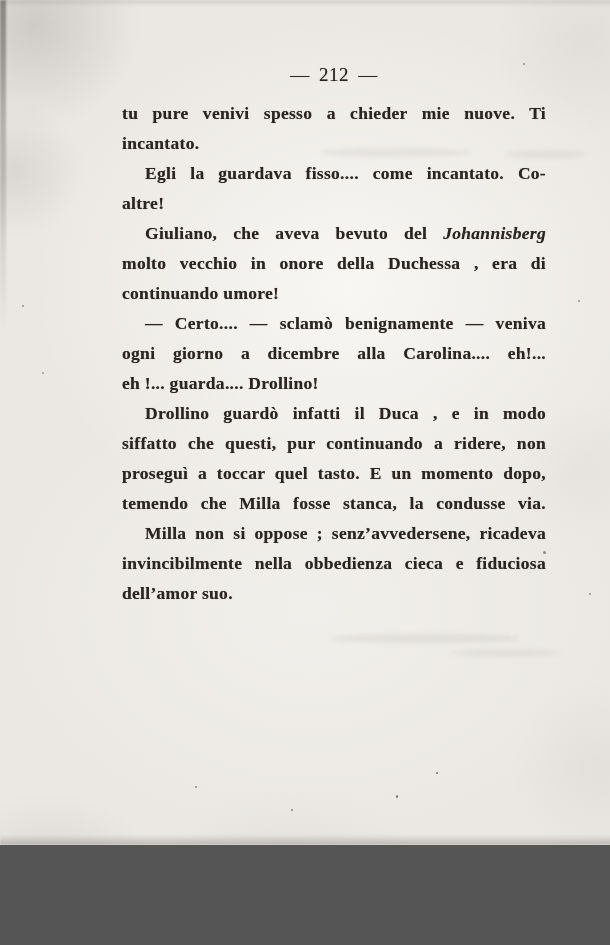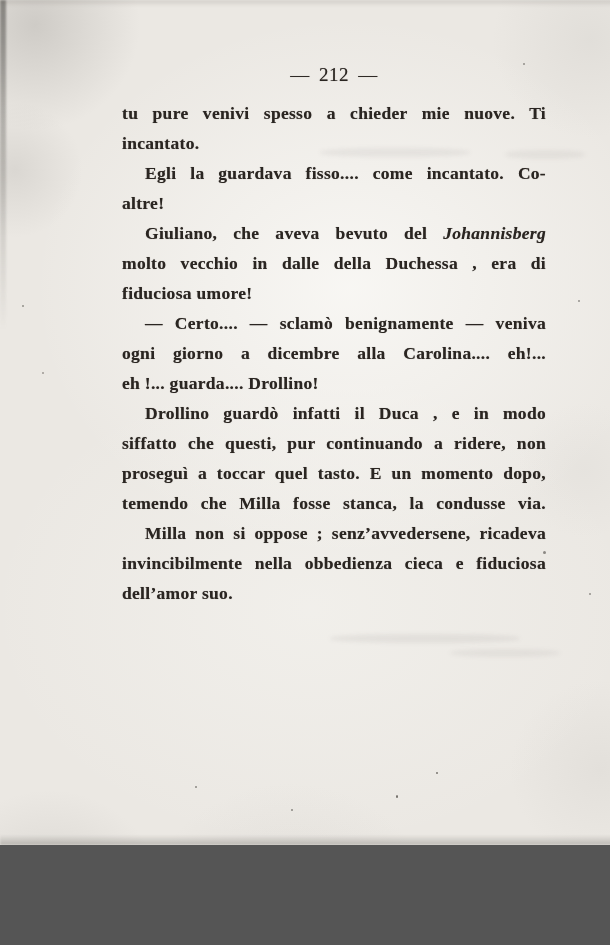--- a/index.html
+++ b/index.html
@@ -135,22 +135,22 @@
       <div class="para">
         <div class="line"><span>tu pure venivi spesso a chieder mie nuove. Ti</span></div>
         <div class="line short-last"><span>incantato.</span></div>
       </div>
       <div class="para">
         <div class="line first-indent"><span>Egli la guardava fisso.... come incantato. Co-</span></div>
         <div class="line short-last"><span>altre!</span></div>
       </div>
       <div class="para">
         <div class="line first-indent"><span>Giuliano, che aveva bevuto del </span><i>Johannisberg</i></div>
-        <div class="line"><span>molto vecchio in dalle della Duchessa , era di</span></div>
-        <div class="line short-last"><span>fiduciosa umore!</span></div>
+        <div class="line"><span>molto vecchio in onore della Duchessa , era di</span></div>
+        <div class="line short-last"><span>continuando umore!</span></div>
       </div>
       <div class="para">
         <div class="line first-indent"><span>— Certo.... — sclamò benignamente — veniva</span></div>
         <div class="line"><span>ogni giorno a dicembre alla Carolina.... eh!...</span></div>
         <div class="line short-last"><span>eh !... guarda.... Drollino!</span></div>
       </div>
       <div class="para">
         <div class="line first-indent"><span>Drollino guardò infatti il Duca , e in modo</span></div>
         <div class="line"><span>siffatto che questi, pur continuando a ridere, non</span></div>
         <div class="line"><span>proseguì a toccar quel tasto. E un momento dopo,</span></div>

